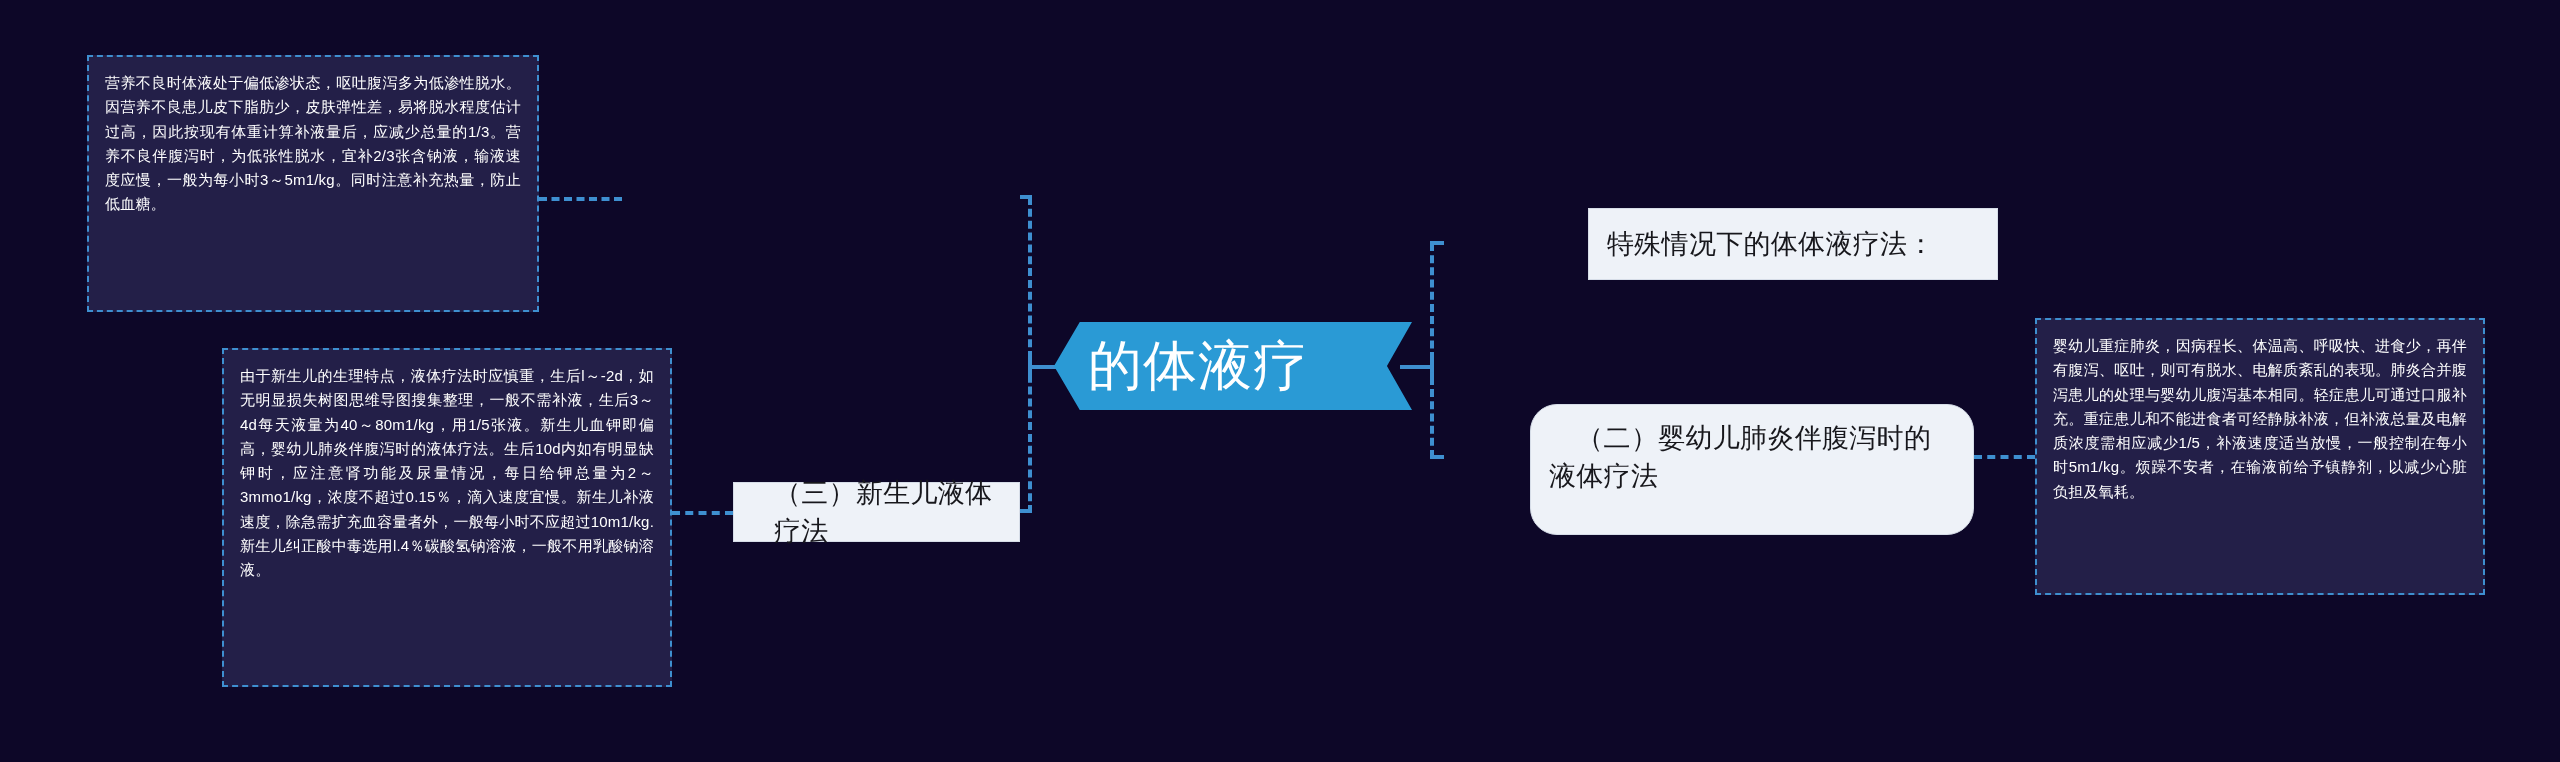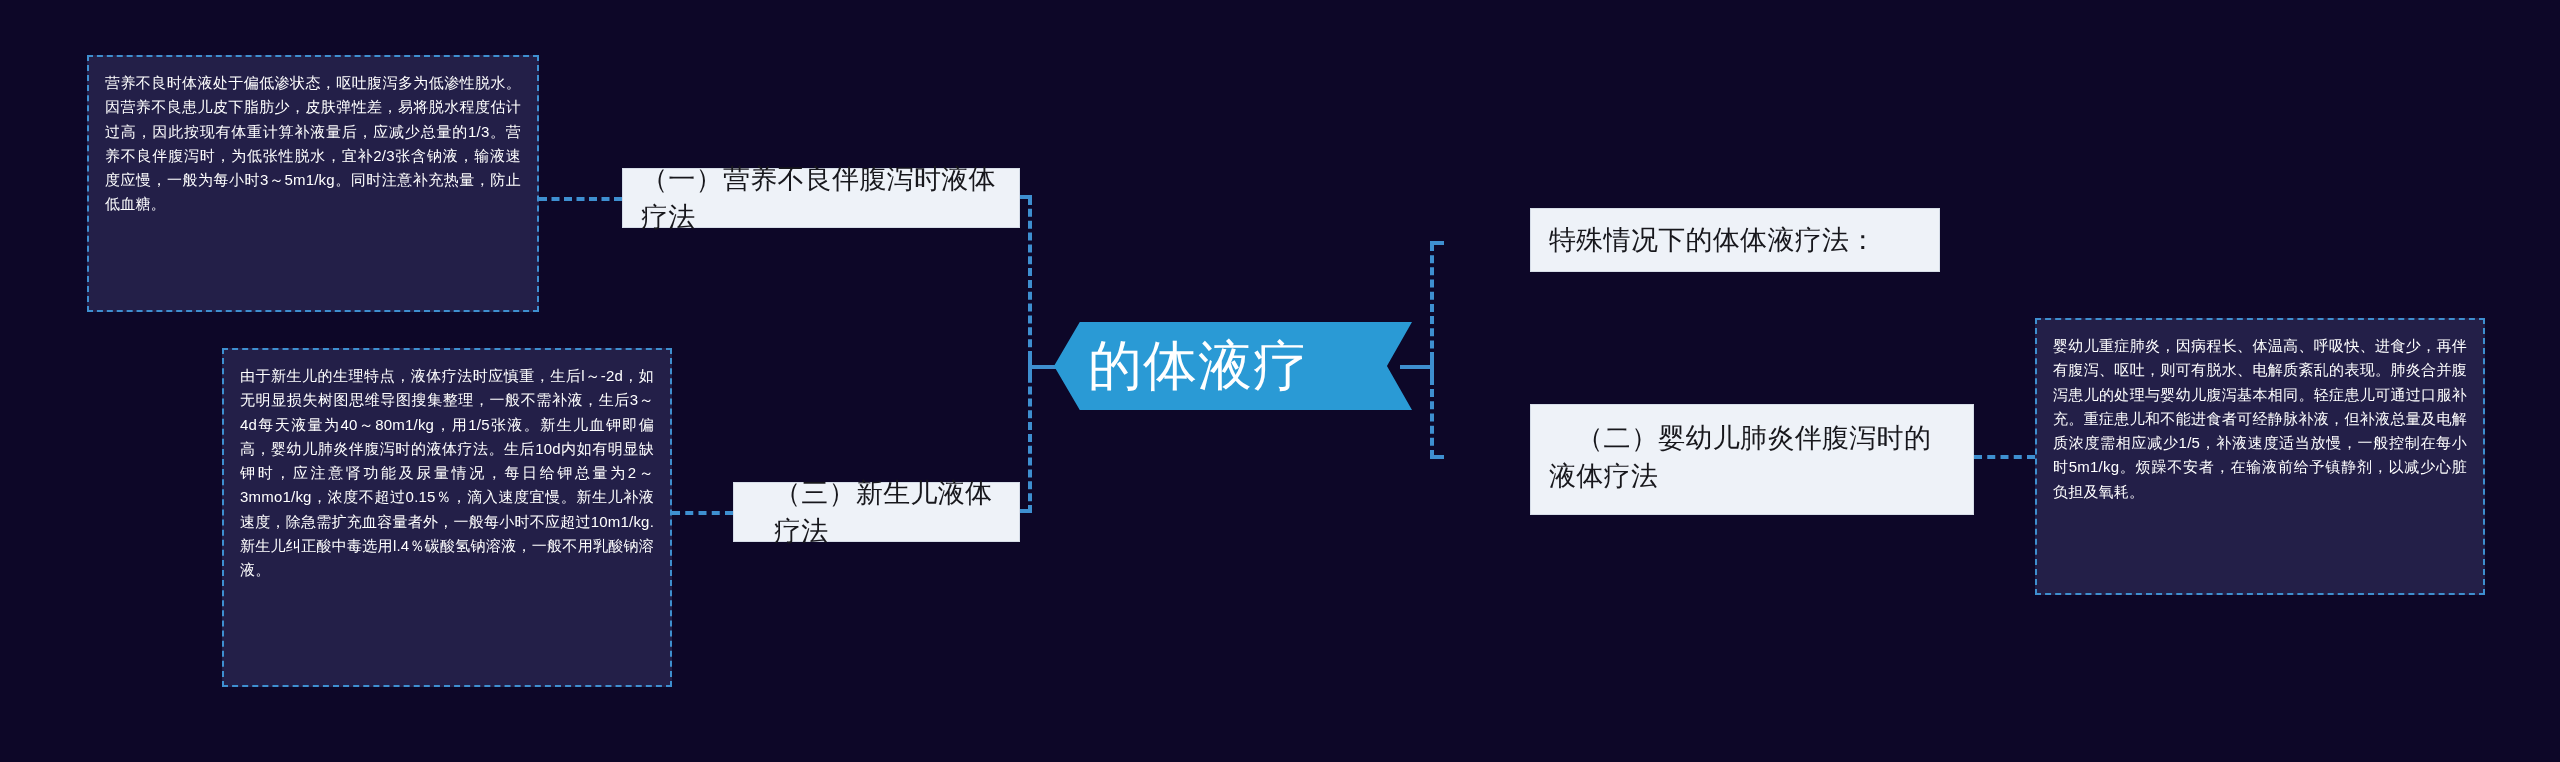--- a/index.html
+++ b/index.html
@@ -79,21 +79,20 @@
 <body>
 
 <div id="canvas">
 
   <div class="note" style="left:87px; top:55px; width:452px; height:257px;">营养不良时体液处于偏低渗状态，呕吐腹泻多为低渗性脱水。因营养不良患儿皮下脂肪少，皮肤弹性差，易将脱水程度估计过高，因此按现有体重计算补液量后，应减少总量的1/3。营养不良伴腹泻时，为低张性脱水，宜补2/3张含钠液，输液速度应慢，一般为每小时3～5m1/kg。同时注意补充热量，防止低血糖。</div>
 
   <div class="note" style="left:222px; top:348px; width:450px; height:339px;">由于新生儿的生理特点，液体疗法时应慎重，生后l～-2d，如无明显损失树图思维导图搜集整理，一般不需补液，生后3～4d每天液量为40～80m1/kg，用1/5张液。新生儿血钾即偏高，婴幼儿肺炎伴腹泻时的液体疗法。生后10d内如有明显缺钾时，应注意肾功能及尿量情况，每日给钾总量为2～3mmo1/kg，浓度不超过0.15％，滴入速度宜慢。新生儿补液速度，除急需扩充血容量者外，一般每小时不应超过10m1/kg.新生儿纠正酸中毒选用l.4％碳酸氢钠溶液，一般不用乳酸钠溶液。</div>
 
   <div class="hline" style="left:539px; top:197px; width:83px;"></div>
 
-  <div class="branch" style="left:622px; top:168px; width:398px; height:60px; justify-content:center;">（一）营养不良伴腹泻时液体疗法</div>
 
   <div class="hline" style="left:672px; top:511px; width:61px;"></div>
 
   <div class="branch" style="left:733px; top:482px; width:287px; height:60px; justify-content:center;padding-left:40px;">（三）新生儿液体疗法</div>
 
   <div class="vline" style="left:1028px; top:197px; height:316px;"></div>
 
   <div class="stub" style="left:1020px; top:195px; width:12px;"></div>
 
   <div class="stub" style="left:1020px; top:509px; width:12px;"></div>
@@ -103,21 +102,21 @@
 
   <div class="center-node" style="left:1054px; top:322px; width:358px; height:88px;">特殊情况下的体液疗法？</div>
 
   <div class="stub" style="left:1400px; top:365px; width:34px;"></div>
   <div class="tick" style="left:1430px; top:352px; height:26px;"></div>
 
   <div class="vline" style="left:1430px; top:243px; height:215px;"></div>
   <div class="stub" style="left:1430px; top:241px; width:14px;"></div>
   <div class="stub" style="left:1430px; top:455px; width:14px;"></div>
 
-  <div class="branch" style="left:1530px; top:208px; width:410px; height:64px;">特殊情况下的体体液疗法：</div>
+  <div class="branch" style="left:1588px; top:208px; width:410px; height:72px;">特殊情况下的体体液疗法：</div>
 
-  <div class="branch" style="left:1530px; top:404px; width:444px; height:111px; align-items:flex-start;">　（二）婴幼儿肺炎伴腹泻时的液体疗法</div>
+  <div class="branch" style="left:1530px; top:404px; width:444px; height:131px; align-items:flex-start;border-radius:27px;">　（二）婴幼儿肺炎伴腹泻时的液体疗法</div>
 
   <div class="hline" style="left:1974px; top:455px; width:61px;"></div>
 
   <div class="note" style="left:2035px; top:318px; width:450px; height:277px;">婴幼儿重症肺炎，因病程长、体温高、呼吸快、进食少，再伴有腹泻、呕吐，则可有脱水、电解质紊乱的表现。肺炎合并腹泻患儿的处理与婴幼儿腹泻基本相同。轻症患儿可通过口服补充。重症患儿和不能进食者可经静脉补液，但补液总量及电解质浓度需相应减少1/5，补液速度适当放慢，一般控制在每小时5m1/kg。烦躁不安者，在输液前给予镇静剂，以减少心脏负担及氧耗。</div>
 
 </div>
 
 </body></html>

